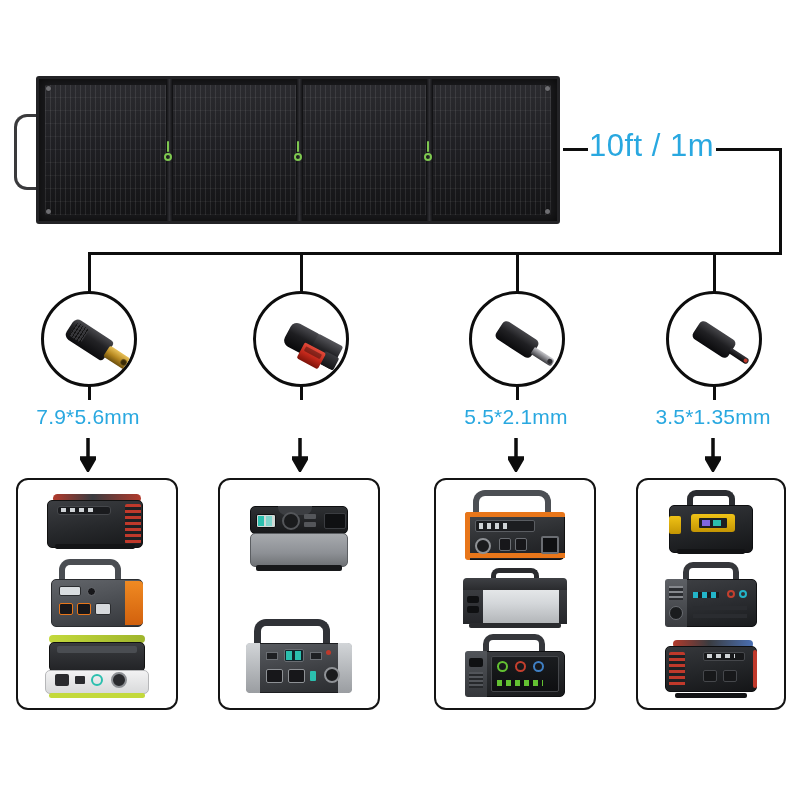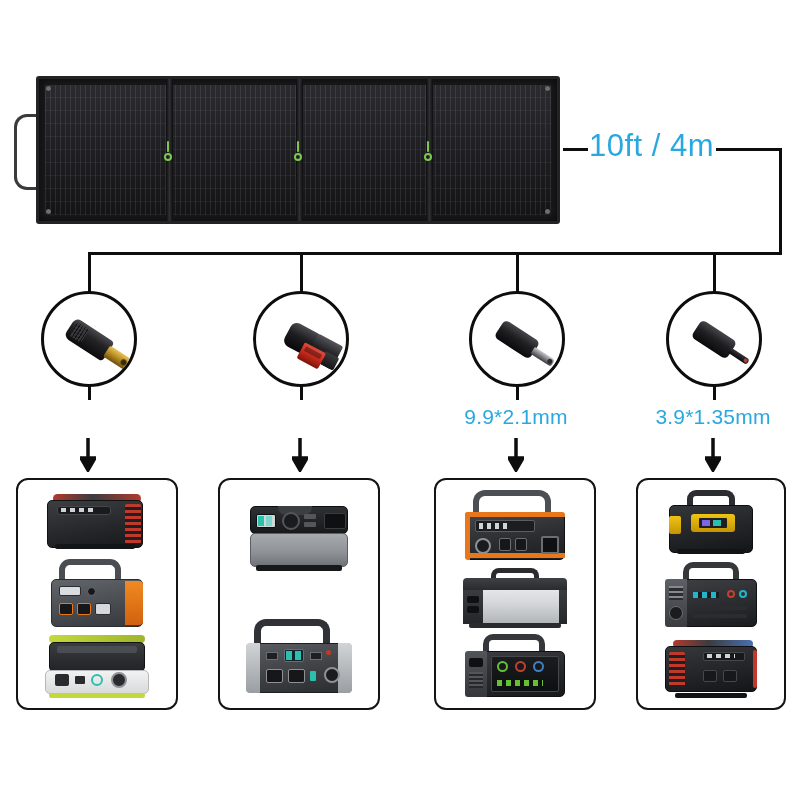--- a/index.html
+++ b/index.html
@@ -197,40 +197,41 @@
           <div class="ring"></div>
       </div>
       <div class="panel-logo" style="left:384px">
         <div class="bar"></div>
           <div class="ring"></div>
       </div>
     </div>
   </div>
 
   <div class="ln hline" style="left:563px; top:148px; width:25px;"></div>
-  <div class="dim-label" style="left:589px; top:128px;">10ft / 4m</div>
+  <div class="dim-label" style="left:589px; top:128px;">10ft / 1m</div>
   <div class="ln hline" style="left:716px; top:148px; width:66px;"></div>
   <div class="ln vline" style="left:779px; top:148px; height:107px;"></div>
 
   <div class="ln hline" style="left:88px; top:252px; width:694px;"></div>
 
   <div class="ln vline" style="left:88px;  top:252px; height:40px;"></div>
   <div class="ln vline" style="left:300px; top:252px; height:40px;"></div>
   <div class="ln vline" style="left:516px; top:252px; height:40px;"></div>
   <div class="ln vline" style="left:713px; top:252px; height:40px;"></div>
 
   <div class="conn" style="left:41px; top:291px;">
     <div class="plug plug-barrel">
       <div class="shell"></div>
       <div class="tip gold">
           <div class="hole"></div>
         </div>
     </div>
   </div>
   <div class="ln vline" style="left:88px; top:386px; height:14px;"></div>
+  <div class="label" style="left:0px; top:405px; width:176px;">7.9*5.6mm</div>
   <svg class="arrow" style="left:80px; top:438px;" viewBox="0 0 16 34">
     <path d="M8 0 L8 22 M8 32 L1 20 L15 20 Z" stroke="#0d0d0d" stroke-width="3.5" fill="#0d0d0d"></path>
   </svg>
 
   <div class="conn" style="left:253px; top:291px;">
     <div class="plug-anderson">
       <div class="boot"></div>
       <div class="body"></div>
       <div class="pins"></div>
       <div class="red"></div>
@@ -243,35 +244,35 @@
 
   <div class="conn" style="left:469px; top:291px;">
     <div class="plug plug-thin">
       <div class="shell"></div>
       <div class="tip">
           <div class="hole"></div>
         </div>
     </div>
   </div>
   <div class="ln vline" style="left:516px; top:386px; height:14px;"></div>
-  <div class="label" style="left:428px; top:405px; width:176px;">9.9*2.1mm</div>
+  <div class="label" style="left:428px; top:405px; width:176px;">5.5*2.1mm</div>
   <svg class="arrow" style="left:508px; top:438px;" viewBox="0 0 16 34">
     <path d="M8 0 L8 22 M8 32 L1 20 L15 20 Z" stroke="#0d0d0d" stroke-width="3.5" fill="#0d0d0d"></path>
   </svg>
 
   <div class="conn" style="left:666px; top:291px;">
     <div class="plug plug-thin tiny">
       <div class="shell"></div>
       <div class="tip">
           <div class="hole"></div>
         </div>
     </div>
   </div>
   <div class="ln vline" style="left:713px; top:386px; height:14px;"></div>
-  <div class="label" style="left:625px; top:405px; width:176px;">3.9*1.35mm</div>
+  <div class="label" style="left:625px; top:405px; width:176px;">3.5*1.35mm</div>
   <svg class="arrow" style="left:705px; top:438px;" viewBox="0 0 16 34">
     <path d="M8 0 L8 22 M8 32 L1 20 L15 20 Z" stroke="#0d0d0d" stroke-width="3.5" fill="#0d0d0d"></path>
   </svg>
 
   <div class="pbox" style="left:16px; top:478px; width:162px; height:232px;">
     <div class="pbox-inner">
 
       <div class="unit ps" style="width:112px;height:64px;">
         <div style="position:absolute;left:12px;top:4px;width:88px;height:9px;border-radius:5px;background:linear-gradient(90deg,#b23a2c,#3a3c40 45%,#b23a2c);"></div>
         <div class="case" style="left:6px;top:10px;width:96px;height:48px;background:linear-gradient(170deg,#3c3e42 0%,#26282b 55%,#17181a 100%);border:1px solid #111;"></div>

